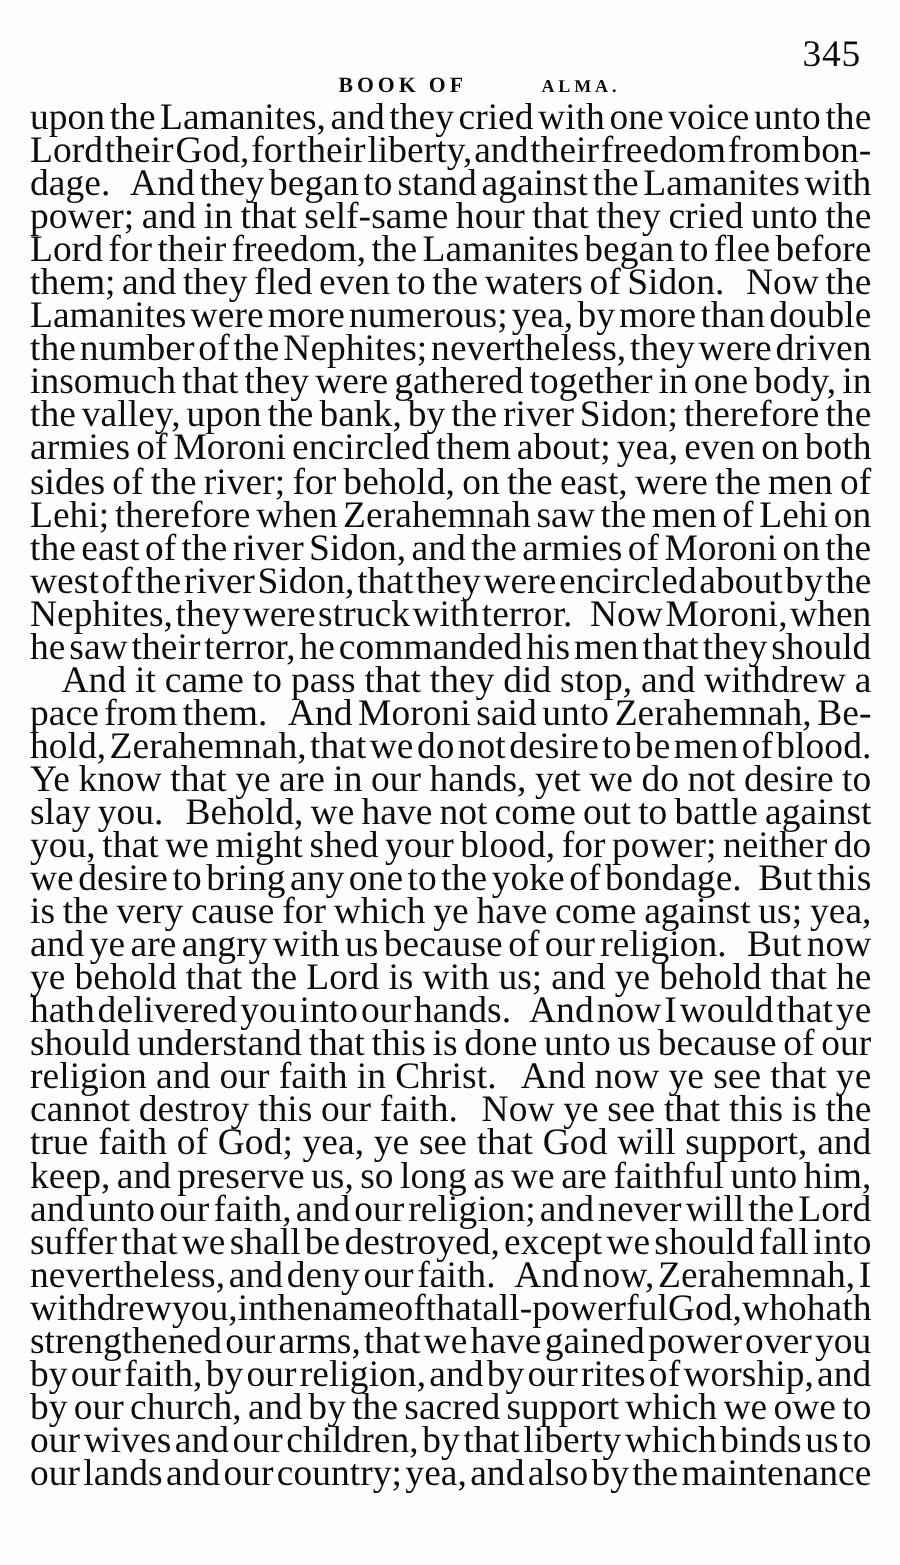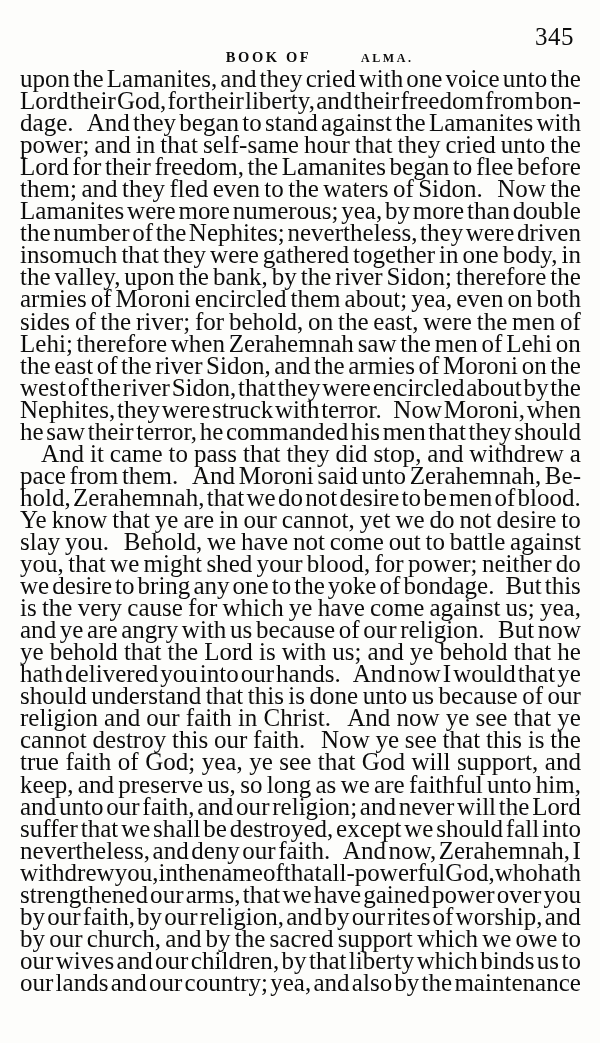--- a/index.html
+++ b/index.html
@@ -118,21 +118,21 @@
         <div class="line"><span>Lehi;</span><span>therefore</span><span>when</span><span>Zerahemnah</span><span>saw</span><span>the</span><span>men</span><span>of</span><span>Lehi</span><span>on</span></div>
         <div class="line"><span>the</span><span>east</span><span>of</span><span>the</span><span>river</span><span>Sidon,</span><span>and</span><span>the</span><span>armies</span><span>of</span><span>Moroni</span><span>on</span><span>the</span></div>
         <div class="line"><span>west</span><span>of</span><span>the</span><span>river</span><span>Sidon,</span><span>that</span><span>they</span><span>were</span><span>encircled</span><span>about</span><span>by</span><span>the</span></div>
         <div class="line"><span>Nephites,</span><span>they</span><span>were</span><span>struck</span><span>with</span><span style="margin-right: 10px;">terror.</span><span>Now</span><span>Moroni,</span><span>when</span></div>
         <div class="line"><span>he</span><span>saw</span><span>their</span><span>terror,</span><span>he</span><span>commanded</span><span>his</span><span>men</span><span>that</span><span>they</span><span>should</span></div>
       </div>
       <div class="para">
         <div class="line indent"><span>And</span><span>it</span><span>came</span><span>to</span><span>pass</span><span>that</span><span>they</span><span>did</span><span>stop,</span><span>and</span><span>withdrew</span><span>a</span></div>
         <div class="line"><span>pace</span><span>from</span><span style="margin-right: 10px;">them.</span><span>And</span><span>Moroni</span><span>said</span><span>unto</span><span>Zerahemnah,</span><span>Be-</span></div>
         <div class="line"><span>hold,</span><span>Zerahemnah,</span><span>that</span><span>we</span><span>do</span><span>not</span><span>desire</span><span>to</span><span>be</span><span>men</span><span>of</span><span>blood.</span></div>
-        <div class="line"><span>Ye</span><span>know</span><span>that</span><span>ye</span><span>are</span><span>in</span><span>our</span><span>cannot,</span><span>yet</span><span>we</span><span>do</span><span>not</span><span>desire</span><span>to</span></div>
+        <div class="line"><span>Ye</span><span>know</span><span>that</span><span>ye</span><span>are</span><span>in</span><span>our</span><span>hands,</span><span>yet</span><span>we</span><span>do</span><span>not</span><span>desire</span><span>to</span></div>
         <div class="line"><span>slay</span><span style="margin-right: 10px;">you.</span><span>Behold,</span><span>we</span><span>have</span><span>not</span><span>come</span><span>out</span><span>to</span><span>battle</span><span>against</span></div>
         <div class="line"><span>you,</span><span>that</span><span>we</span><span>might</span><span>shed</span><span>your</span><span>blood,</span><span>for</span><span>power;</span><span>neither</span><span>do</span></div>
         <div class="line"><span>we</span><span>desire</span><span>to</span><span>bring</span><span>any</span><span>one</span><span>to</span><span>the</span><span>yoke</span><span>of</span><span style="margin-right: 8px;">bondage.</span><span>But</span><span>this</span></div>
         <div class="line"><span>is</span><span>the</span><span>very</span><span>cause</span><span>for</span><span>which</span><span>ye</span><span>have</span><span>come</span><span>against</span><span>us;</span><span>yea,</span></div>
         <div class="line"><span>and</span><span>ye</span><span>are</span><span>angry</span><span>with</span><span>us</span><span>because</span><span>of</span><span>our</span><span style="margin-right: 10px;">religion.</span><span>But</span><span>now</span></div>
         <div class="line"><span>ye</span><span>behold</span><span>that</span><span>the</span><span>Lord</span><span>is</span><span>with</span><span>us;</span><span>and</span><span>ye</span><span>behold</span><span>that</span><span>he</span></div>
         <div class="line"><span>hath</span><span>delivered</span><span>you</span><span>into</span><span>our</span><span style="margin-right: 10px;">hands.</span><span>And</span><span>now</span><span>I</span><span>would</span><span>that</span><span>ye</span></div>
         <div class="line"><span>should</span><span>understand</span><span>that</span><span>this</span><span>is</span><span>done</span><span>unto</span><span>us</span><span>because</span><span>of</span><span>our</span></div>
         <div class="line"><span>religion</span><span>and</span><span>our</span><span>faith</span><span>in</span><span style="margin-right: 10px;">Christ.</span><span>And</span><span>now</span><span>ye</span><span>see</span><span>that</span><span>ye</span></div>
         <div class="line"><span>cannot</span><span>destroy</span><span>this</span><span>our</span><span style="margin-right: 10px;">faith.</span><span>Now</span><span>ye</span><span>see</span><span>that</span><span>this</span><span>is</span><span>the</span></div>

